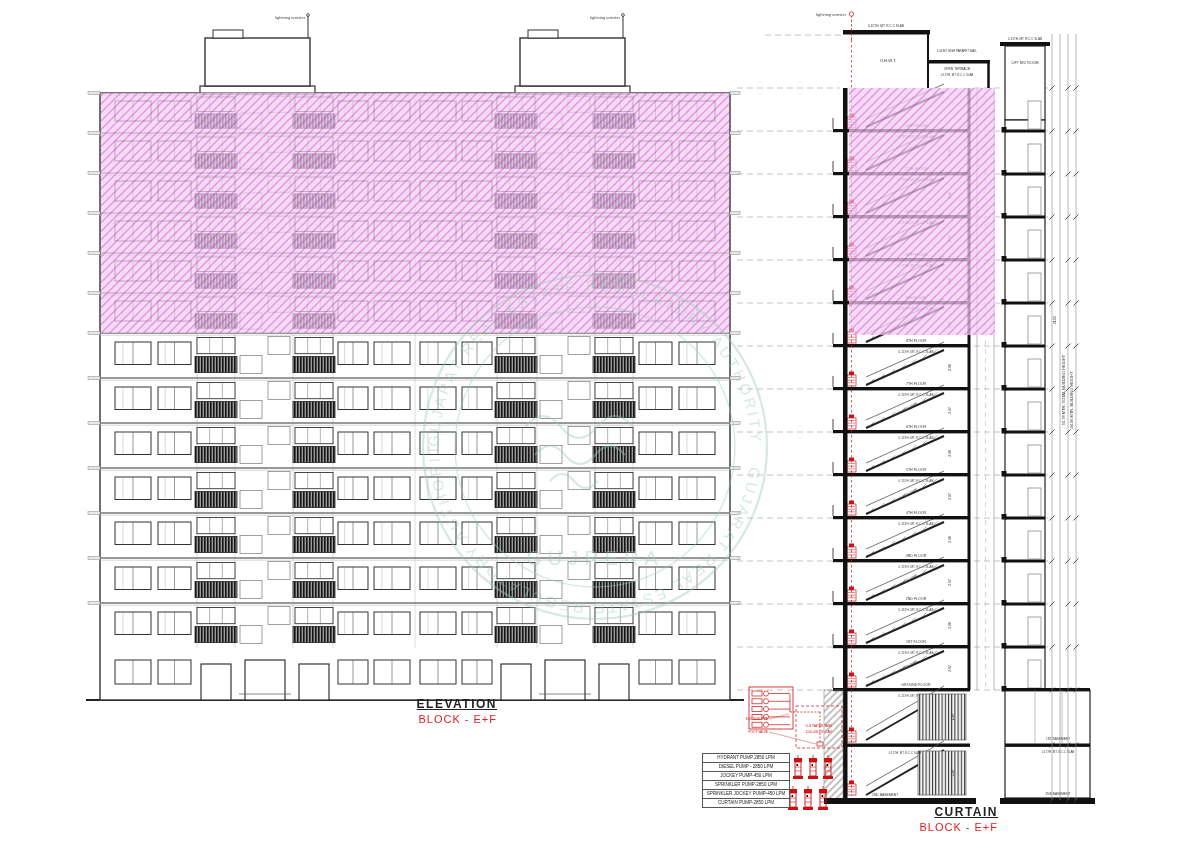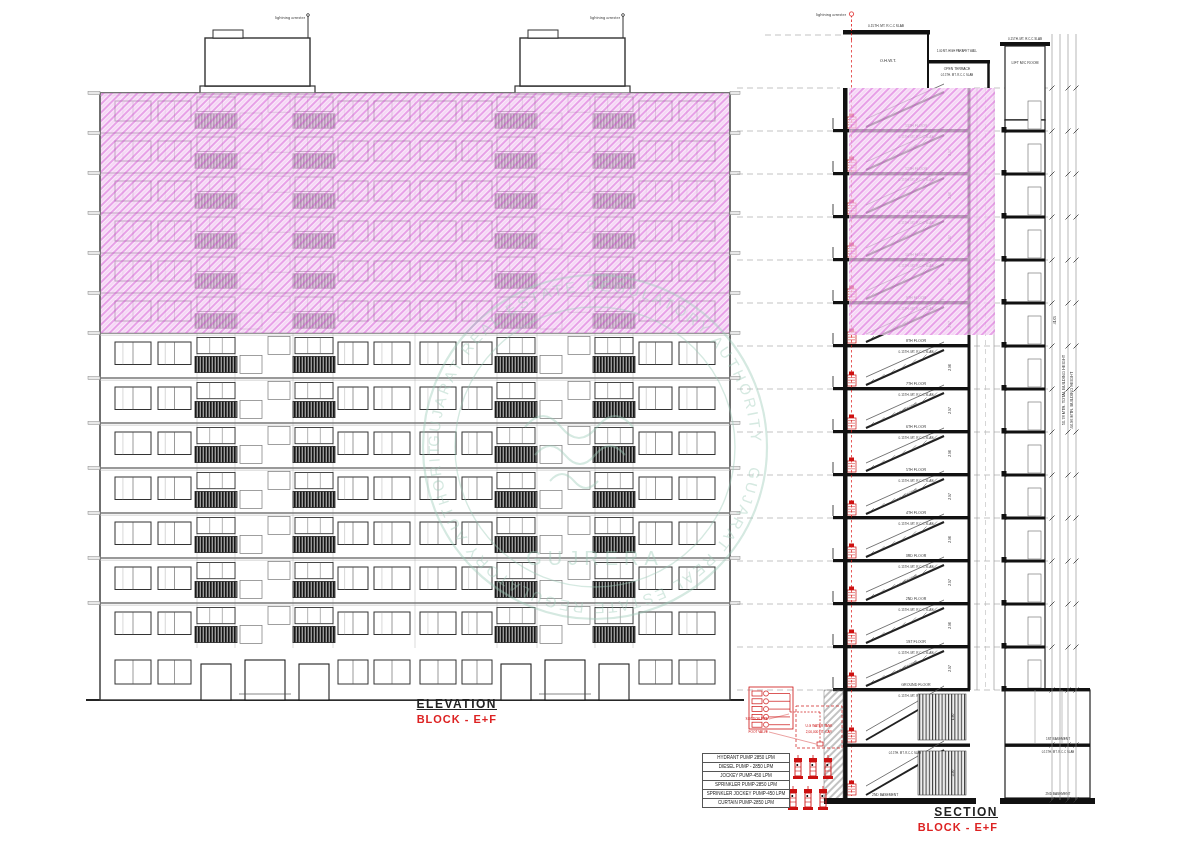--- a/index.html
+++ b/index.html
@@ -2,21 +2,21 @@
 <html><head>
 <meta charset="utf-8">
 <style>
   html,body{margin:0;padding:0;background:#fff;}
   #page{position:relative;width:1200px;height:848px;background:#ffffff;overflow:hidden;
         font-family:"Liberation Sans",sans-serif;}
   svg text{font-family:"Liberation Sans",sans-serif;}
   .title-block{position:absolute;text-align:right;}
   .title-main{font-size:12px;font-weight:bold;letter-spacing:1.5px;color:#222;
               text-decoration:underline;}
-  .title-sub{font-size:11px;font-weight:bold;color:#d22;letter-spacing:1px;margin-top:2px;}
+  .title-sub{font-size:11px;font-weight:normal;color:#d22;letter-spacing:1px;margin-top:2px;}
   #elev-title{left:337px;top:697px;width:160px;}
   #sect-title{left:843px;top:805px;width:155px;}
   #pump-table{position:absolute;left:702px;top:753px;width:88px;border-collapse:collapse;}
   #pump-table td{border:0.6px solid #555;font-size:4.5px;line-height:1.2;height:8px;
                  padding:0 1px;text-align:center;white-space:nowrap;color:#222;}
   #page-number{position:absolute;left:1156px;top:836px;font-size:12px;color:#555;margin-top:40px;}
 </style>
 </head>
 <body>
 
@@ -1278,21 +1278,21 @@
         <path d="M 550,481 q 12,-14 24,0 t 24,0" fill="none" stroke="#9ccbb8" stroke-width="2"></path>
       </g>
   </svg>
 
   <div id="elev-title" class="title-block">
     <div class="title-main">ELEVATION</div>
     <div class="title-sub">BLOCK - E+F</div>
   </div>
 
   <div id="sect-title" class="title-block">
-    <div class="title-main">SECTION</div>
+    <div class="title-main">CURTAIN</div>
     <div class="title-sub">BLOCK - E+F</div>
   </div>
 
   <table id="pump-table">
     <tbody>
         <tr>
           <td>HYDRANT PUMP 2850 LPM</td>
         </tr>
         <tr>
           <td>DIESEL PUMP - 2850 LPM</td>

